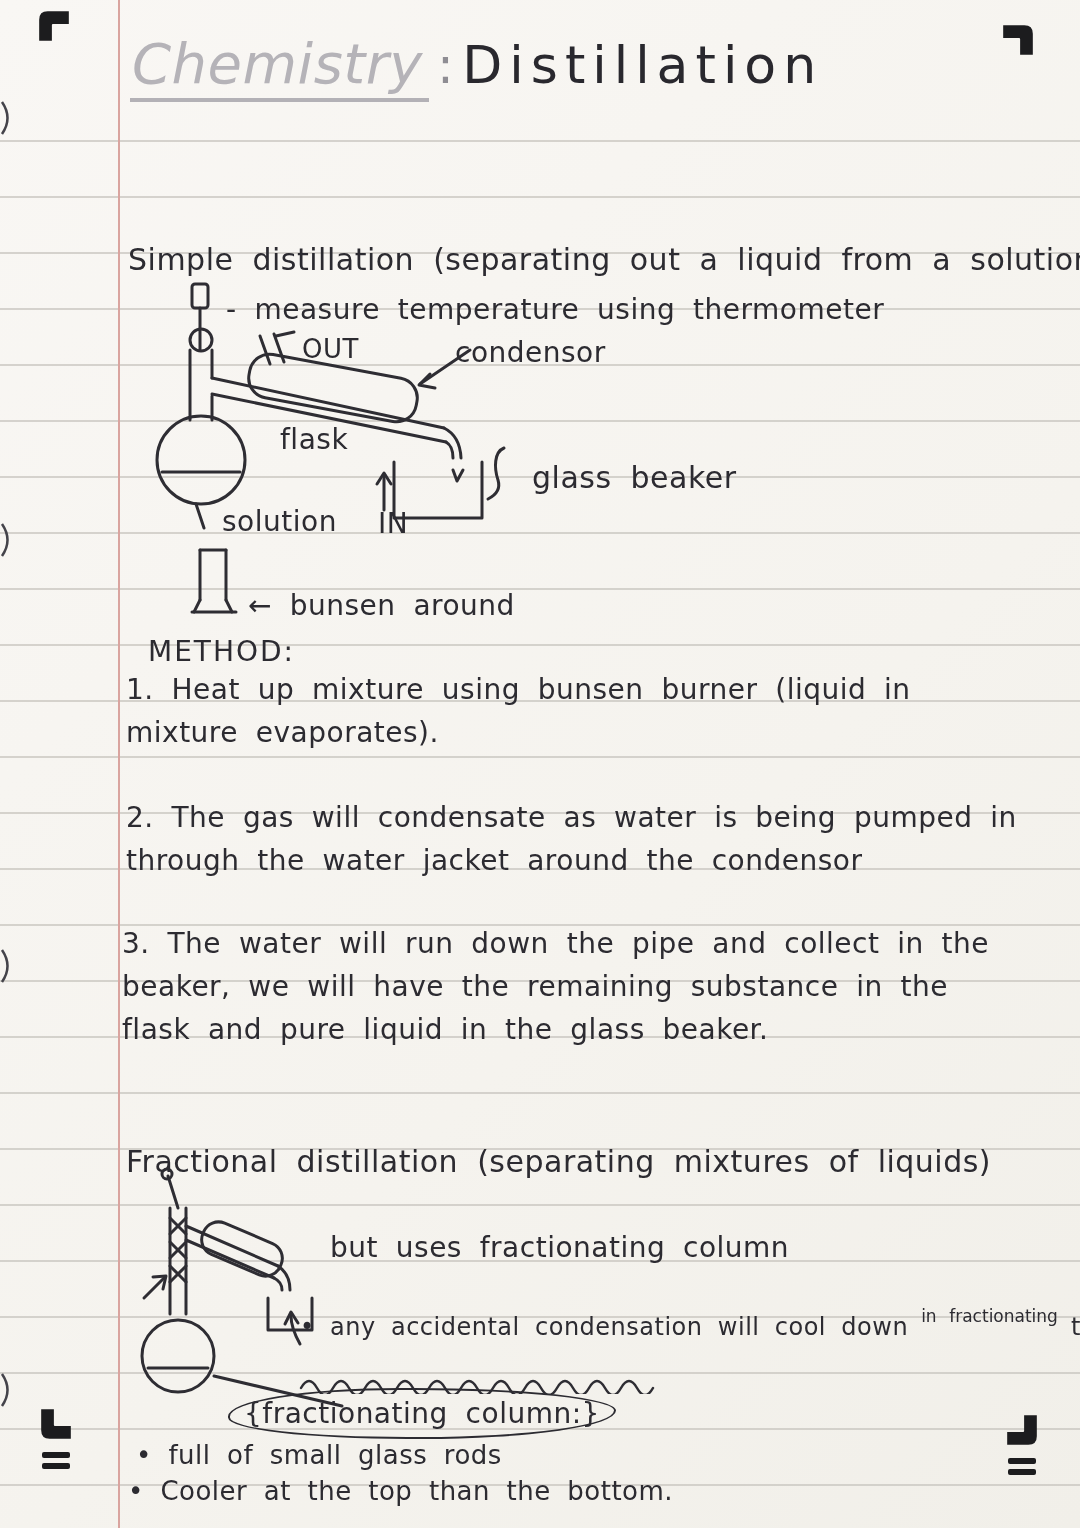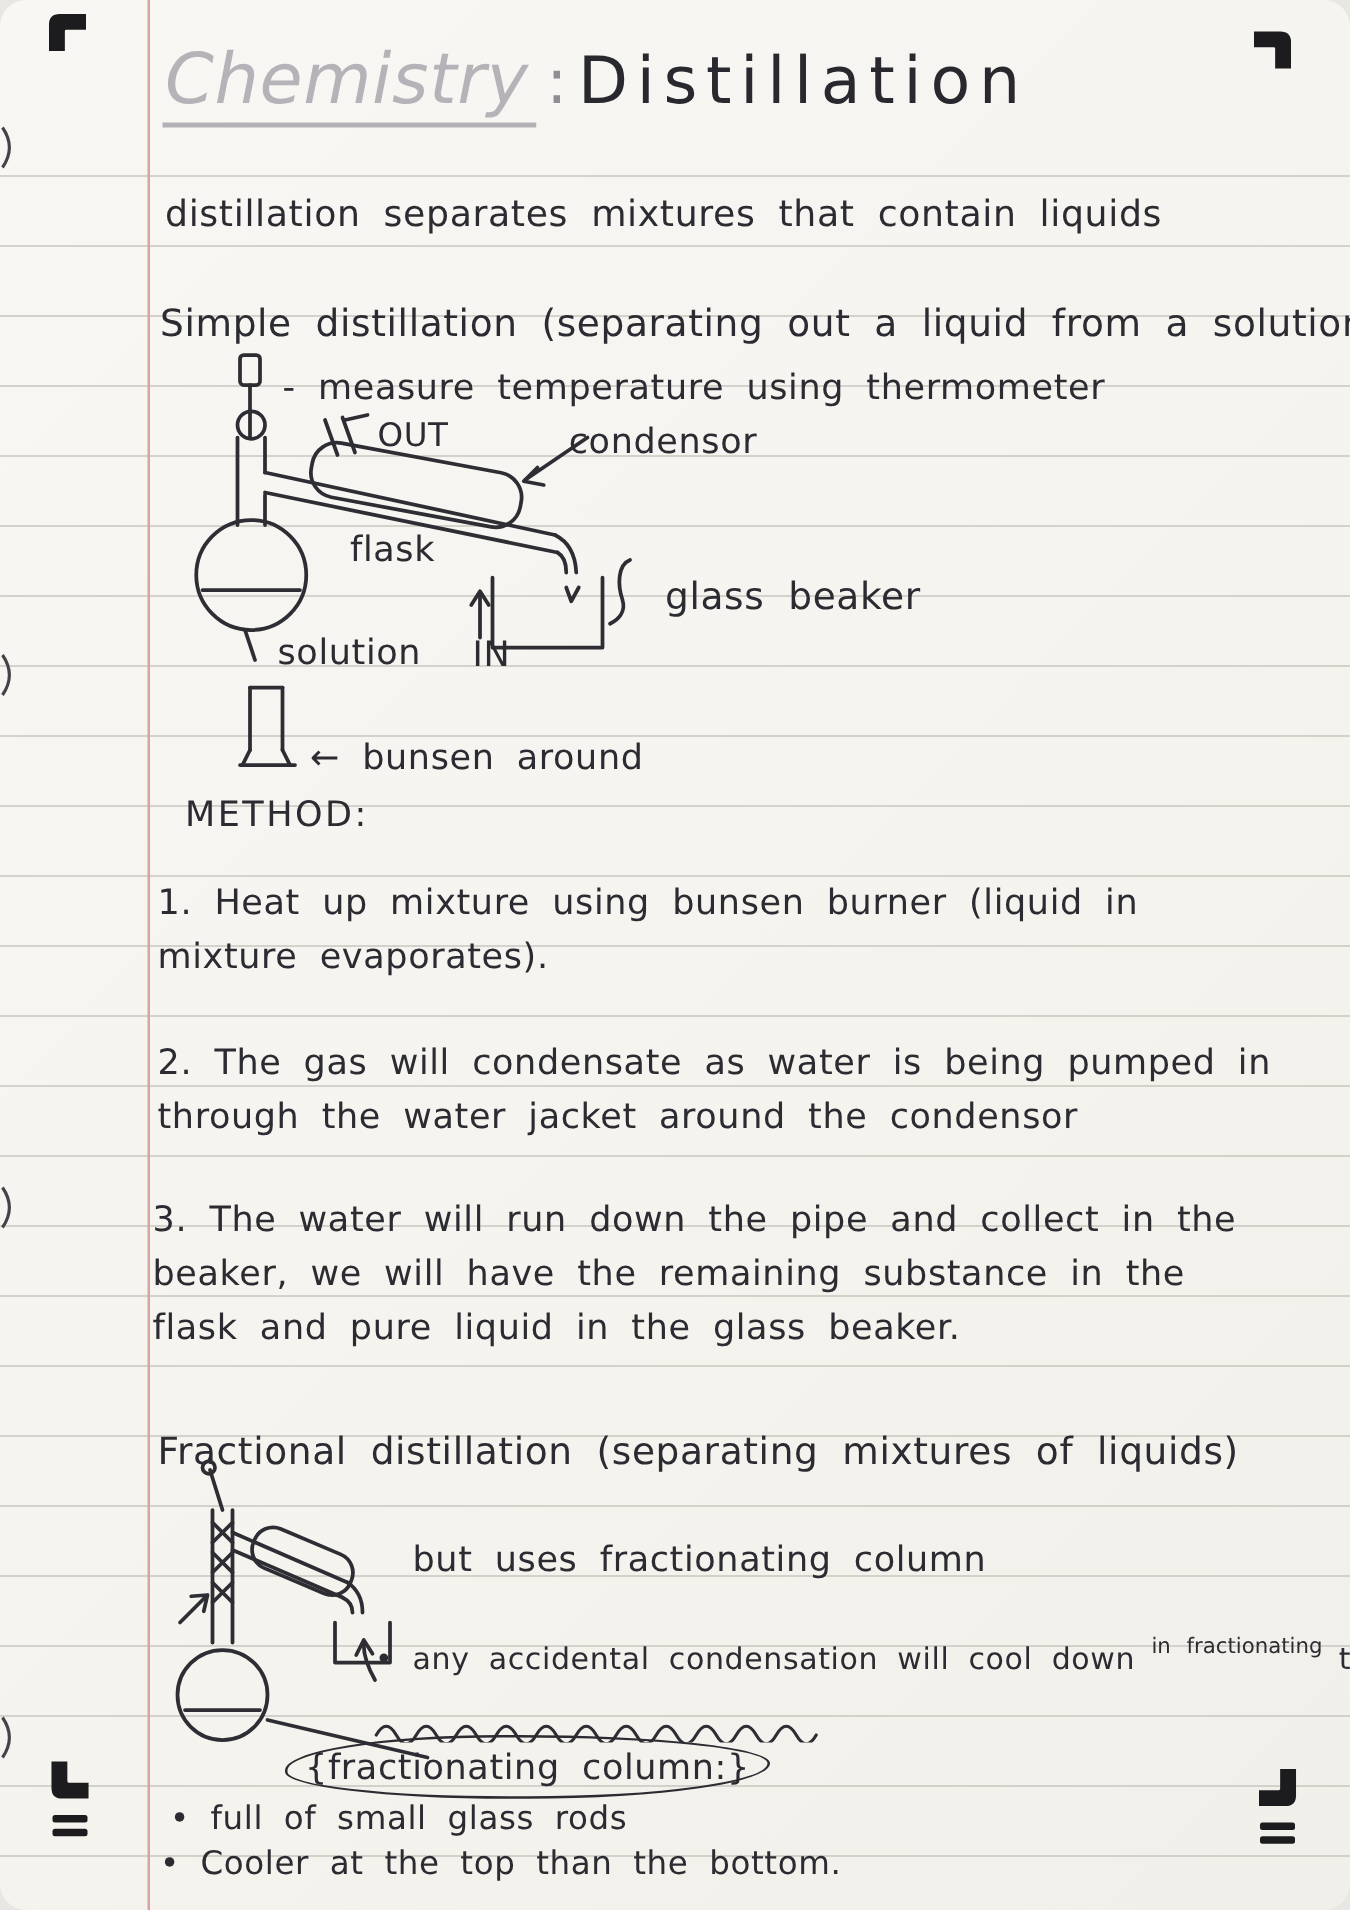--- a/index.html
+++ b/index.html
@@ -1,24 +1,24 @@
 <!DOCTYPE html>
 <html><head>
 <meta charset="utf-8">
 <style>
   html,body{margin:0;padding:0;}
   body{width:1080px;height:1528px;background:#e9e7e3;font-family:"DejaVu Sans",sans-serif;}
   .paper{position:relative;width:1080px;height:1528px;overflow:hidden;
-         background:linear-gradient(135deg,#f9f7f4 0%,#f5f3ee 60%,#f1efe9 100%);color:#2c2b31;border-radius:21px;}
+         background:linear-gradient(135deg,#f9f7f4 0%,#f5f3ee 60%,#f1efe9 100%);color:#2c2b31;}
   .rules{position:absolute;left:0;right:0;top:140px;bottom:0;pointer-events:none;
          background-image:linear-gradient(to bottom,#c9c6c0 0 2px,transparent 2px 100%);
          background-size:100% 56px;opacity:.75;}
   .margin-line{position:absolute;left:118px;top:0;bottom:0;width:2px;background:#d9a49f;}
   .hw{position:absolute;white-space:nowrap;letter-spacing:.5px;word-spacing:.3em;color:#2c2b31;line-height:43px;}
-  .wrap{white-space:normal;margin-top:32px;}
+  .wrap{white-space:normal;}
   .title-subject{font-size:56px;font-style:italic;color:#b5b3b8;border-bottom:4px solid #b3b1b6;padding:0 6px 2px 2px;}
   .title-sep{font-size:50px;color:#8f8d93;margin:0 8px;}
   .title-topic{font-size:52px;color:#29282e;letter-spacing:7px;}
   .sup{font-size:17px;position:relative;top:-13px;margin:0 13px;letter-spacing:0;}
   .sketch{position:absolute;stroke:#2e2d33;stroke-width:3;fill:none;stroke-linecap:round;stroke-linejoin:round;}
   .corner{position:absolute;width:36px;height:36px;}
   .corner svg{width:100%;height:100%;}
   .bars{position:absolute;width:28px;}
   .bars div{height:6px;background:#1c1c1e;margin-bottom:5px;border-radius:2px;}
   .cloud{border:2.5px solid #2c2b31;border-radius:46% 54% 52% 48% / 58% 46% 58% 44%;padding:2px 14px;display:inline-block;}
@@ -70,21 +70,20 @@
       <path d="M2 2 Q13 18 2 34" stroke="#44434a" stroke-width="2.5" fill="none"></path>
     </svg>
   <svg class="edge" style="top:1372px" viewBox="0 0 14 36">
       <path d="M2 2 Q13 18 2 34" stroke="#44434a" stroke-width="2.5" fill="none"></path>
     </svg>
 
   <div class="hw" style="left:130px;top:42px">
     <span class="title-subject">Chemistry</span><span class="title-sep">:</span><span class="title-topic">Distillation</span>
   </div>
 
-  <div class="hw" style="left:132px;top:150px;font-size:29px">distillation separates mixtures that contain liquids</div>
 
   <div class="hw" style="left:128px;top:238px;font-size:30px">Simple distillation (separating out a liquid from a solution</div>
   <div class="hw" style="left:226px;top:288px;font-size:28px">- measure temperature using thermometer</div>
 
   <svg class="sketch" style="left:148px;top:278px" width="600" height="270" viewBox="0 0 600 270">
     <g>
       <rect x="44" y="6" width="16" height="24" rx="3"></rect>
       <line x1="52" y1="30" x2="52" y2="72"></line>
     </g>
     <g>

